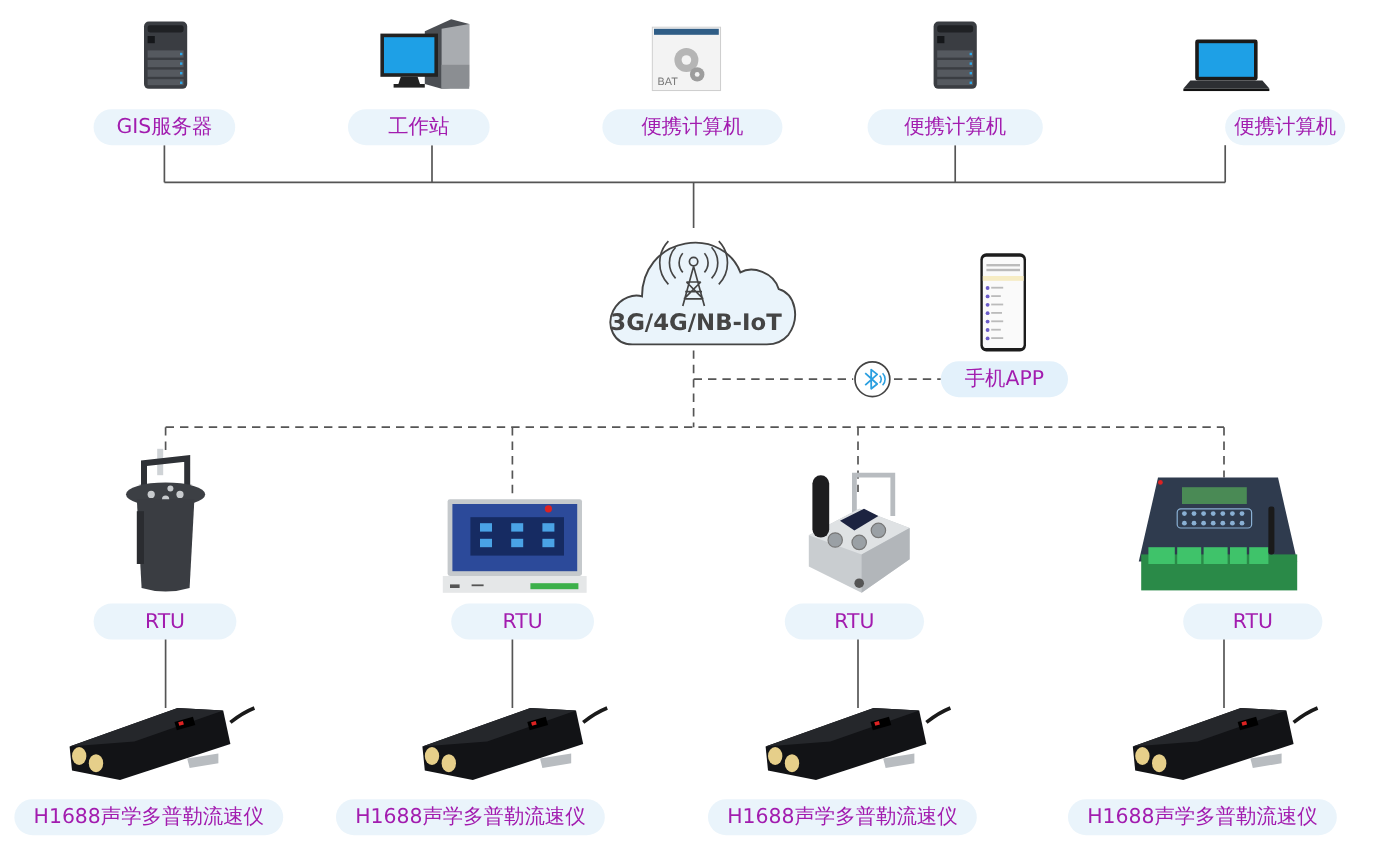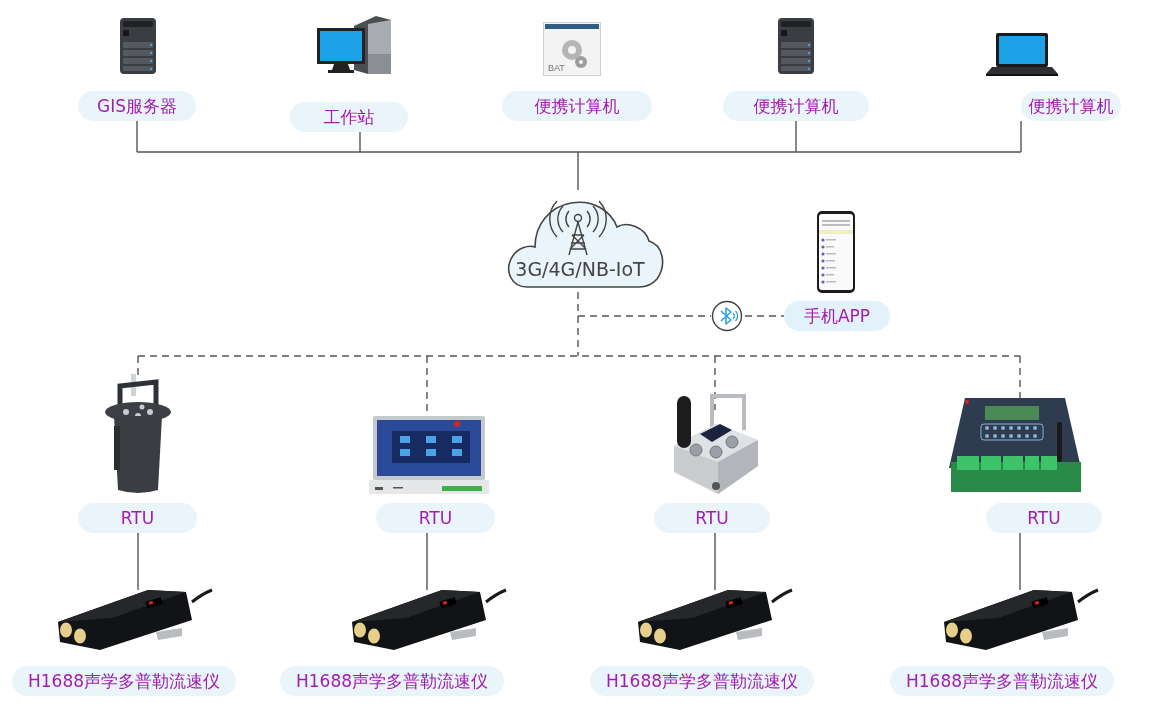--- a/index.html
+++ b/index.html
@@ -1,18 +1,18 @@
 <!DOCTYPE html>
 <html><head>
 <meta charset="utf-8">
 <style>
   html, body { margin: 0; padding: 0; background: #ffffff; }
   body { width: 1161px; height: 709px; position: relative; overflow: hidden;
          font-family: "DejaVu Sans", "Liberation Sans", sans-serif; color: #4a4a4a; }
-  .abs { position: absolute; }
+  .abs { position: absolute; font-weight: bold; }
   .pill { position: absolute; height: 30px; line-height: 30px; border-radius: 15px;
           background: #eaf4fb; text-align: center; font-size: 17px; color: #a21caf;
           white-space: nowrap; }
   .pill.app { background: #e3f1fb; }
   svg.lines { position: absolute; left: 0; top: 0; }
   .icon { position: absolute; }
 </style>
 </head>
 <body>
 
@@ -103,21 +103,21 @@
 </svg>
 
 <svg class="icon" style="left:986px;top:32px" width="72" height="44" viewBox="0 0 72 44">
   <rect x="10" y="1" width="52" height="34" rx="2" fill="#1a1a1a"></rect>
   <rect x="13" y="4" width="46" height="28" fill="#1ea0e6"></rect>
   <polygon points="6,35 66,35 72,42 0,42" fill="#2d2f33"></polygon>
   <rect x="0" y="42" width="72" height="2" fill="#111"></rect>
 </svg>
 
 <div class="pill" style="left:78px;top:91px;width:118px"><span>GIS服务器</span></div>
-<div class="pill" style="left:290px;top:102px;width:118px"><span>工作站</span></div>
+<div class="pill" style="left:290px;top:91px;width:118px"><span>工作站</span></div>
 <div class="pill" style="left:502px;top:91px;width:150px"><span>便携计算机</span></div>
 <div class="pill" style="left:723px;top:91px;width:146px"><span>便携计算机</span></div>
 <div class="pill" style="left:1021px;top:91px;width:100px"><span>便携计算机</span></div>
 
 <svg class="icon" style="left:505px;top:185px" width="160" height="110" viewBox="0 0 160 110">
   <path d="M22,102 C6,102 0,86 6,74 C12,62 24,60 30,62 C30,40 44,22 66,18 C88,14 106,26 112,42 C122,36 140,42 144,56 C158,60 162,80 152,94 C146,101 140,102 134,102 Z" fill="#eaf4fb" stroke="#444" stroke-width="1.6"></path>
   <g stroke="#444" stroke-width="1.4" fill="none">
     <circle cx="73" cy="33" r="3.5"></circle>
     <path d="M73,37 L64,70 M73,37 L82,70 M67,50 L79,50 M66,58 L80,58 M65,64 L81,64 M67,50 L81,64 M79,50 L65,64"></path>
     <path d="M64,26 A12,12 0 0 0 64,42"></path>

